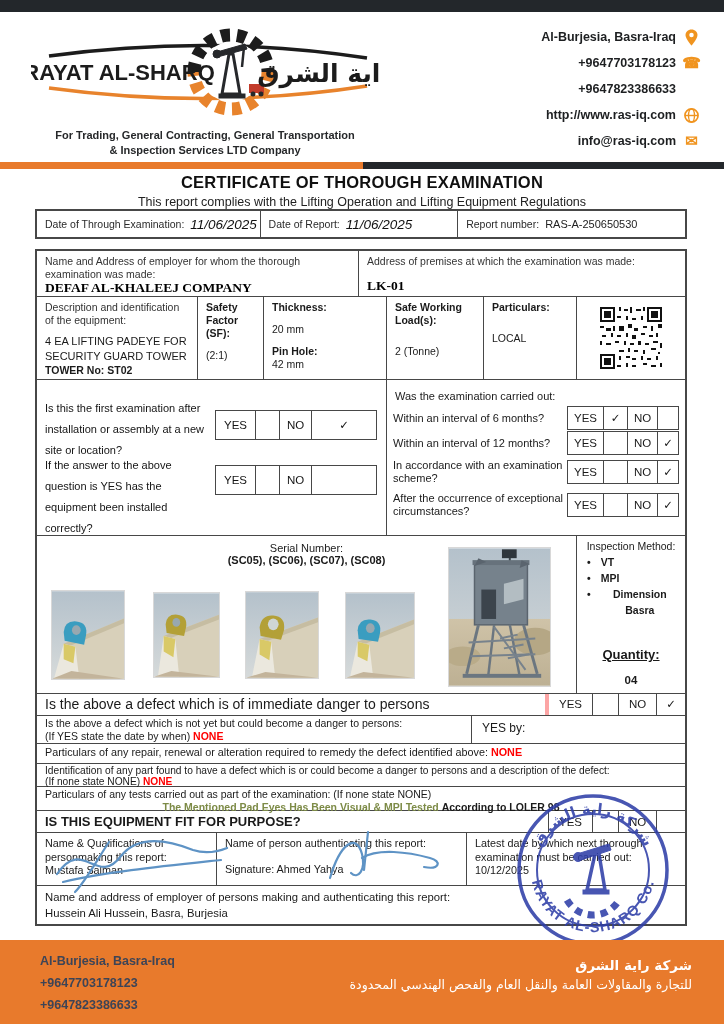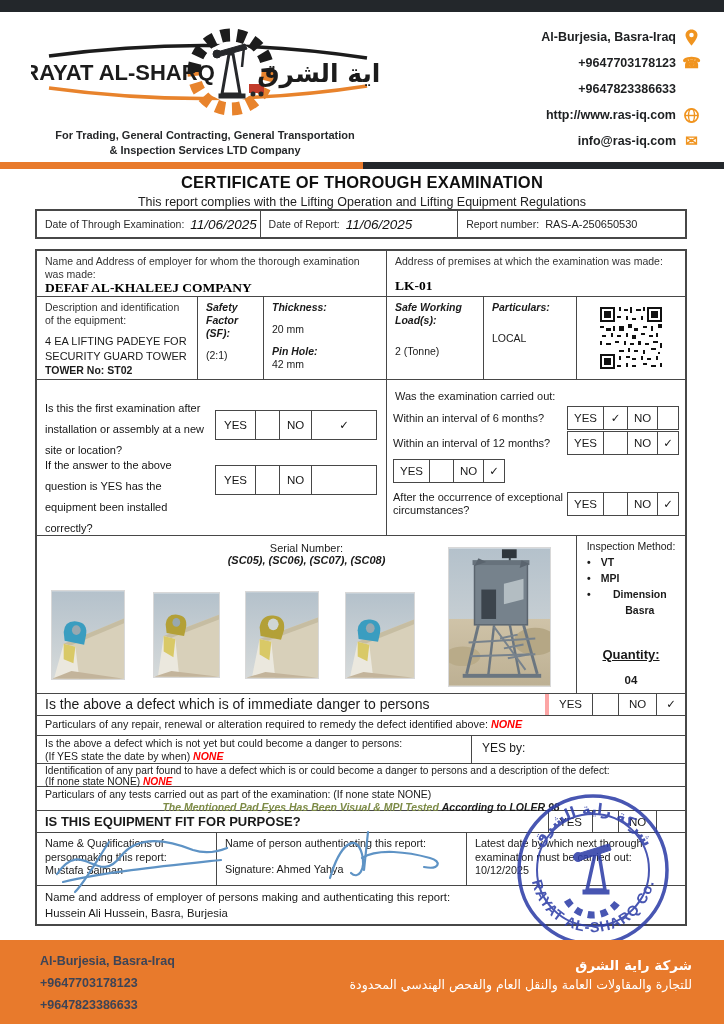--- a/index.html
+++ b/index.html
@@ -34,24 +34,24 @@
   .date-val { font-size:13.5px; color:#111; white-space:nowrap;font-style:italic; }
   .num-val { font-size:11px; color:#222; white-space:nowrap; }
 
   .main-table { position:absolute; top:249px; left:35px; width:652px; height:677px;
                 border:2px solid #474747; display:flex; flex-direction:column; font-size:11px; }
   .row { display:flex; border-bottom:1px solid #474747; position:relative; }
   .row:last-child { border-bottom:none; }
   .cell { border-right:1px solid #474747; padding:4px 8px; position:relative; overflow:hidden; }
   .cell:last-child { border-right:none; }
   .small-lab { font-size:10.5px; color:#333; line-height:1.2; }
-  .b { font-weight:bold;font-style:italic; }
+  .b { font-weight:bold; }
   .serif-val { font-family:"Liberation Serif", serif; font-weight:bold; font-size:13.5px; color:#000; }
 
-  .rowA { height:46px; }  .rowA .cell:first-child { width:350px; }  .rowA .cell:last-child { flex:1; }
+  .rowA { height:46px; }  .rowA .cell:first-child { width:322px; }  .rowA .cell:last-child { flex:1; }
   .rowB { height:83px; }
   .cB1{width:161px;display:flex;flex-direction:column;}
   .cB2{width:66px;} .cB3{width:123px;} .cB4{width:97px;} .cB5{width:93px;} .cB6{flex:1;display:flex;align-items:center;justify-content:center;}
   .eq-val { font-size:11px; margin-top:8px; line-height:1.35; }
   .tower-no { font-size:10.5px; font-weight:bold; margin-top:auto; }
   .stack { font-size:10.5px; line-height:1.25; }
   .stack .gap { height:9px; }
 
   .rowC { height:157px; }
   .cC-left { width:350px; position:relative; padding:0; }
@@ -340,20 +340,21 @@
         <div class="co-row">
           <div class="co-label">Within an interval of 12 months?</div>
           <div class="ck2">
             <div class="w-yes">YES</div>
             <div class="w-m1 ckmark"></div>
             <div class="w-no">NO</div>
             <div class="w-m2 ckmark">✓</div>
           </div>
         </div>
         <div class="co-row" style="margin-top:4px">
+          <div class="co-label">In accordance with an examination scheme?</div>
           <div class="ck2">
             <div class="w-yes">YES</div>
             <div class="w-m1 ckmark"></div>
             <div class="w-no">NO</div>
             <div class="w-m2 ckmark">✓</div>
           </div>
         </div>
         <div class="co-row" style="margin-top:8px">
           <div class="co-label">After the occurrence of exceptional circumstances?</div>
           <div class="ck2">
@@ -460,32 +461,32 @@
     </div>
 
     <div class="row rowE">
       <div class="flex-lab">Is the above a defect which is of immediate danger to persons</div>
       <div class="ans aw1">YES</div>
       <div class="ans aw2 ckmark"></div>
       <div class="ans aw3">NO</div>
       <div class="ans aw4 ckmark">✓</div>
     </div>
 
-    <div class="row rowG">
-      <span>Particulars of any repair, renewal or alteration required to remedy the defect identified above:</span>
-      <span class="red b">NONE</span>
-    </div>
-
     <div class="row rowF">
       <div class="cell cF1">
         <div>Is the above a defect which is not yet but could become a danger to persons:</div>
         <div><span>(If YES state the date by when)</span>
              <span class="red b">NONE</span></div>
       </div>
       <div class="cell cF2">YES by:</div>
+    </div>
+
+    <div class="row rowG">
+      <span>Particulars of any repair, renewal or alteration required to remedy the defect identified above:</span>
+      <span class="red b">NONE</span>
     </div>
 
     <div class="row rowH">
       <span>Identification of any part found to have a defect which is or could become a danger to persons and a description of the defect:</span><br>
       <span>(If none state NONE)</span>
       <span class="red b">NONE</span>
     </div>
 
     <div class="row rowI">
       <div>Particulars of any tests carried out as part of the examination: (If none state NONE)</div>

